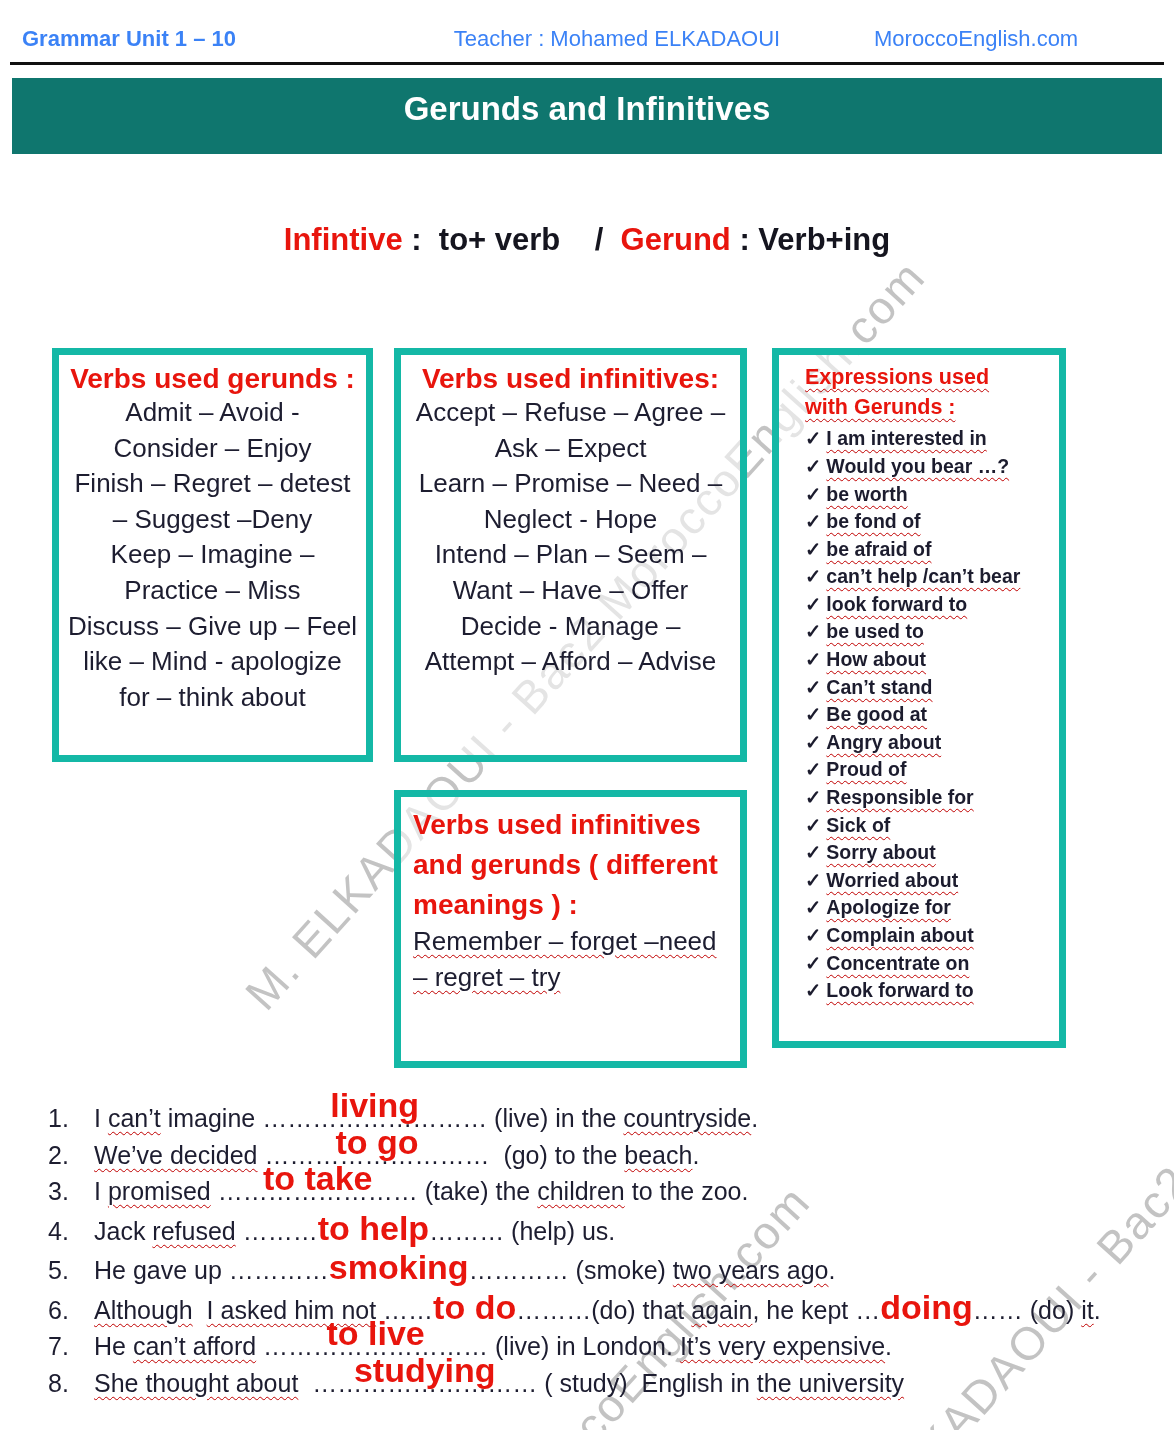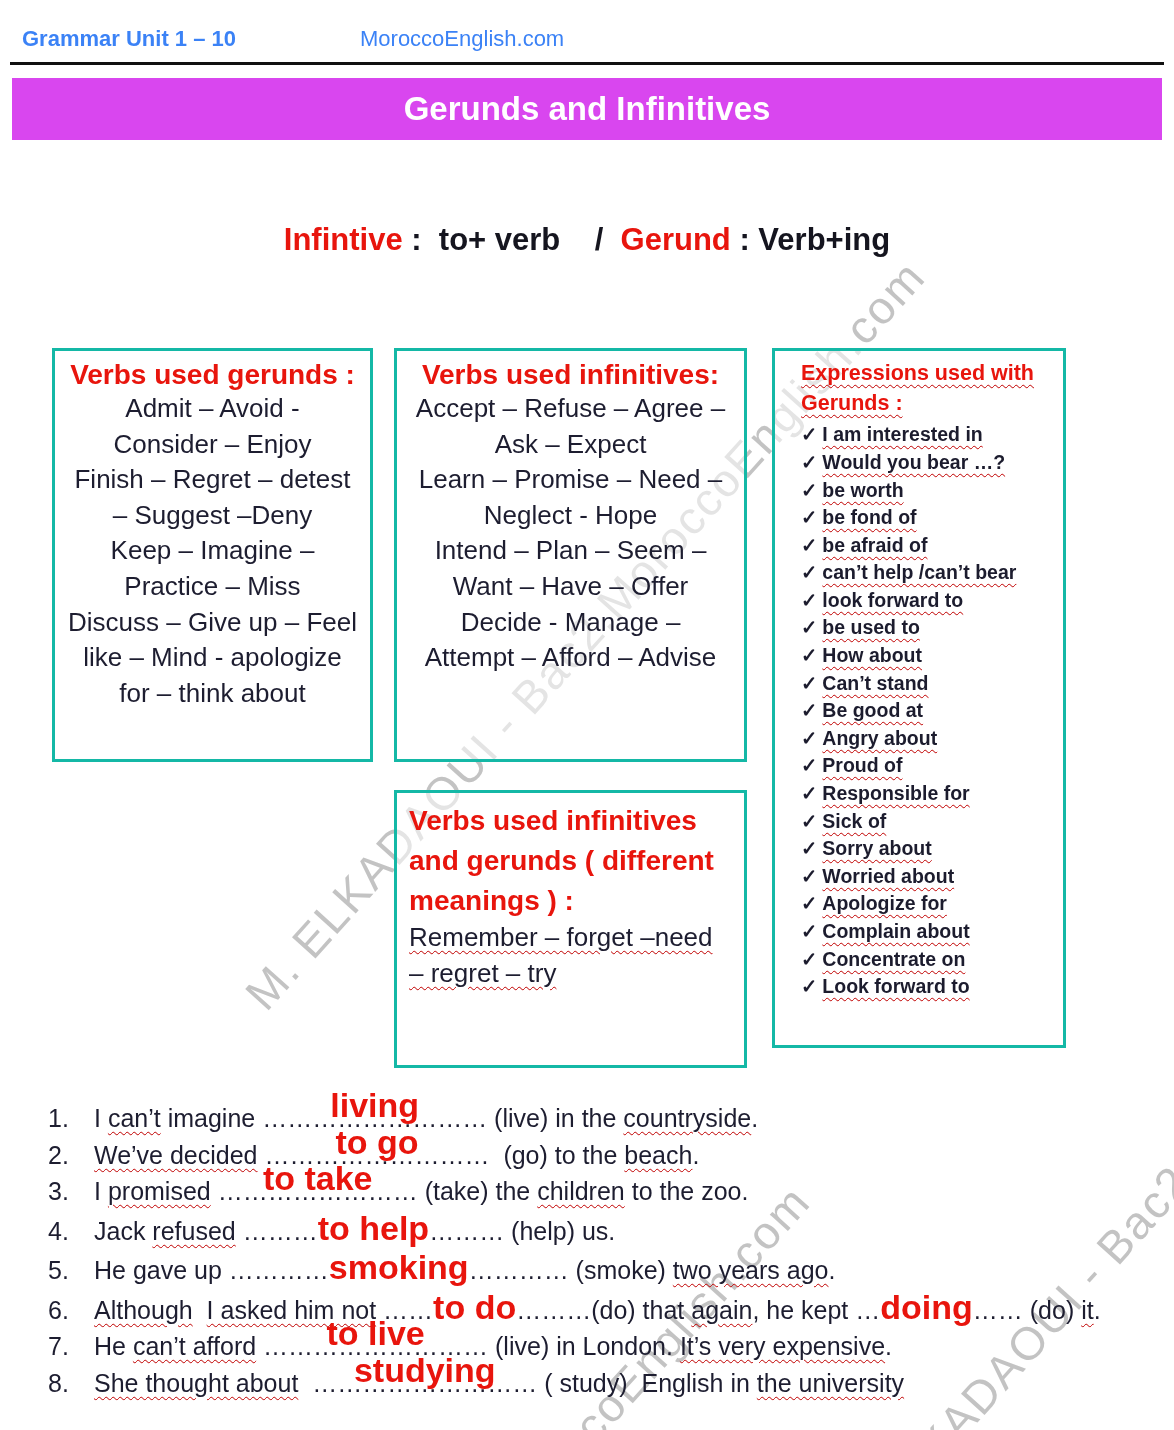--- a/index.html
+++ b/index.html
@@ -5,29 +5,29 @@
   html,body{margin:0;padding:0;background:#fff;}
   #page{position:relative;width:1174px;height:1430px;overflow:hidden;background:#ffffff;
         font-family:"Liberation Sans",sans-serif;color:#1d1d30;}
   
   .hdr{position:absolute;top:26px;left:0;width:100%;display:flex;font-size:22px;color:#3b82f6;}
   .hdr .l{width:360px;padding-left:22px;font-weight:bold;box-sizing:border-box;}
   .hdr .c{flex:1;text-align:center;}
   .hdr .r{width:300px;text-align:left;}
   .rule{position:absolute;top:62px;left:10px;right:10px;border-top:3px solid #101010;}
   
-  .banner{position:absolute;top:78px;left:12px;right:12px;height:62px;background:#d946ef;
+  .banner{position:absolute;top:78px;left:12px;right:12px;height:76px;background:#0f766e;
           color:#fff;font-size:33px;font-weight:bold;text-align:center;line-height:62px;}
   
   .formula{position:absolute;top:222px;left:0;width:100%;text-align:center;
            font-size:31px;font-weight:bold;color:#15151f;}
   .formula span{white-space:pre;}
   .red{color:#e8150d;margin-top:12px;}
   
-  .box{position:absolute;border:3px solid #14b8a6;background:rgba(255,255,255,0.55);box-sizing:border-box;}
+  .box{position:absolute;border:7px solid #14b8a6;background:rgba(255,255,255,0.55);box-sizing:border-box;}
   .bt{color:#e8150d;font-weight:bold;}
   #box-ger{left:52px;top:348px;width:321px;height:414px;text-align:center;padding:8px 6px;}
   #box-inf{left:394px;top:348px;width:353px;height:414px;text-align:center;padding:8px 6px;}
   #box-ger .bt,#box-inf .bt{font-size:28px;}
   #box-both{left:52px;top:790px;width:321px;height:272px;padding:8px 12px;}
   #box-diff{left:394px;top:790px;width:353px;height:278px;padding:8px 12px;}
   #box-both .bt,#box-diff .bt{font-size:28px;line-height:1.42;display:block;}
   .bodytxt{white-space:pre-line;font-size:26px;line-height:1.37;color:#1d1d30;}
   #box-expr{left:772px;top:348px;width:294px;height:700px;padding:8px 26px;}
   #box-expr .bt{font-size:21.5px;line-height:1.38;display:block;}
@@ -55,20 +55,21 @@
 <body>
 
 <div id="page">
 
   <div class="wm" id="wm-a">M. ELKADAOUI    -    Bac2.MoroccoEnglish.com</div>
   <div class="wm" id="wm-b">M. ELKADAOUI    -    Bac2.MoroccoEnglish.com</div>
   <div class="wm" id="wm-c">M. ELKADAOUI    -    Bac2.MoroccoEnglish.com</div>
 
   <div class="hdr">
     <div class="l">Grammar Unit 1 – 10</div>
+    <div class="c">Teacher : Mohamed ELKADAOUI</div>
     <div class="r">MoroccoEnglish.com</div>
   </div>
   <div class="rule"></div>
 
   <div class="banner">
     <span>Gerunds and Infinitives</span>
   </div>
 
   <div class="formula">
     <span class="red">Infintive</span><span> :  to+ verb    /  </span><span class="red">Gerund</span><span> : Verb+ing</span>

